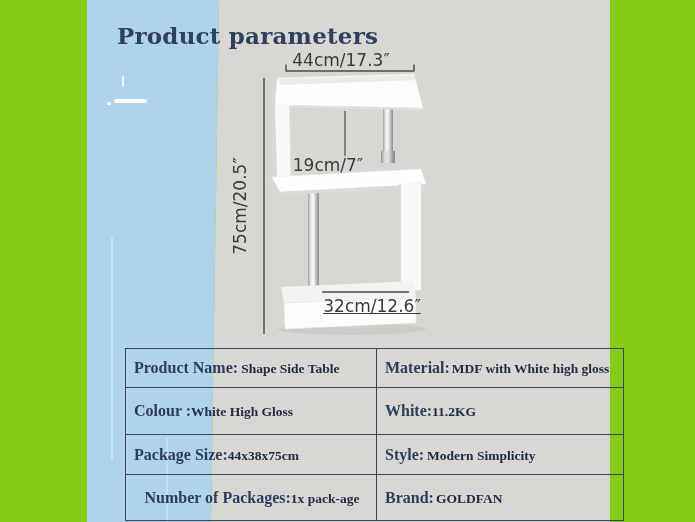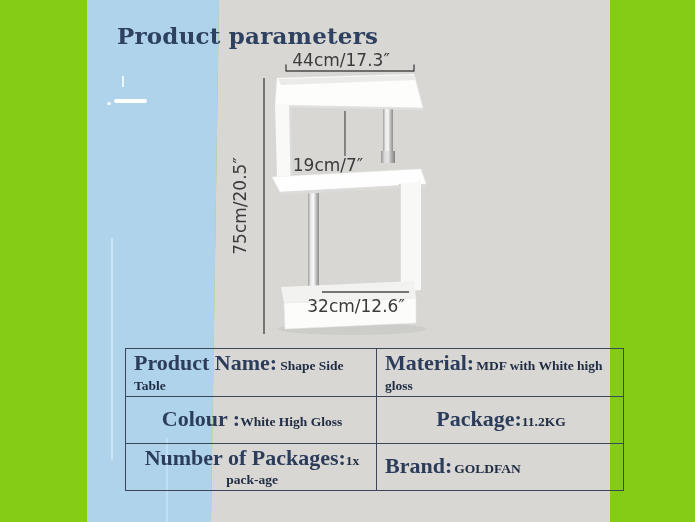--- a/index.html
+++ b/index.html
@@ -40,38 +40,38 @@
     font-family:"DejaVu Serif",serif;font-weight:700;font-size:23px;
     letter-spacing:.2px;color:var(--title-navy,#2e4160);white-space:nowrap;
   }
   .diagram{position:absolute;left:0;top:0;}
   .dim{
     position:absolute;transform:translate(-50%,-50%);
     font-size:17px;color:var(--dim-text,#3b3b3b);white-space:nowrap;
   }
   .dim-top{left:341px;top:60px;}
   .dim-middle{left:328px;top:165px;}
-  .dim-bottom{left:356px;top:306px;}
+  .dim-bottom{left:372px;top:306px;text-decoration:underline;}
   .dim-height{left:240px;top:206px;transform:translate(-50%,-50%) rotate(-90deg);}
   table.specs{
     position:absolute;left:125px;top:348px;width:468px;
     border-collapse:collapse;background:transparent;table-layout:fixed;
   }
   table.specs td{
     border:1px solid var(--table-border,#3b4659);
     padding:2px 6px 2px 8px;vertical-align:middle;line-height:1.12;
     font-family:"Liberation Serif",serif;font-weight:bold;overflow:hidden;
   }
   td.c1{width:236px;}
   td.c2{width:232px;border-radius:18px;}
   tr.r1 td{height:34px;}
-  tr.r2 td{height:42px;text-align:center;}
+  tr.r2 td{height:42px;}
   tr.r3 td{height:35px;}
   tr.r4 td{height:41px;}
-  .lbl{font-size:22px;color:var(--label-navy,#2c3d5c);}
+  .lbl{font-size:16px;color:var(--label-navy,#2c3d5c);}
   .val{font-size:13.5px;color:var(--value-navy,#212d44);}
   .gap{margin-left:3px;}
   .gap-sm{margin-left:2px;}
   td.wrap-center{text-align:center;}
 </style>
 </head>
 <body>
 
 <div class="canvas">
 
@@ -144,21 +144,29 @@
         </td>
         <td class="c2">
           <span class="lbl">Material:</span><span class="val gap-sm">MDF with White high gloss</span>
         </td>
       </tr>
       <tr class="r2">
         <td class="c1">
           <span class="lbl">Colour :</span><span class="val">White High Gloss</span>
         </td>
         <td class="c2">
-          <span class="lbl">Package:</span><span class="val">11.2KG</span>
+          <span class="lbl">White:</span><span class="val">11.2KG</span>
+        </td>
+      </tr>
+      <tr class="r3">
+        <td class="c1">
+          <span class="lbl">Package Size:</span><span class="val">44x38x75cm</span>
+        </td>
+        <td class="c2">
+          <span class="lbl">Style:</span><span class="val gap">Modern Simplicity</span>
         </td>
       </tr>
       <tr class="r4">
         <td class="c1 wrap-center">
           <span class="lbl">Number of Packages:</span><span class="val">1x pack-age</span>
         </td>
         <td class="c2">
           <span class="lbl">Brand:</span><span class="val gap-sm">GOLDFAN</span>
         </td>
       </tr>

